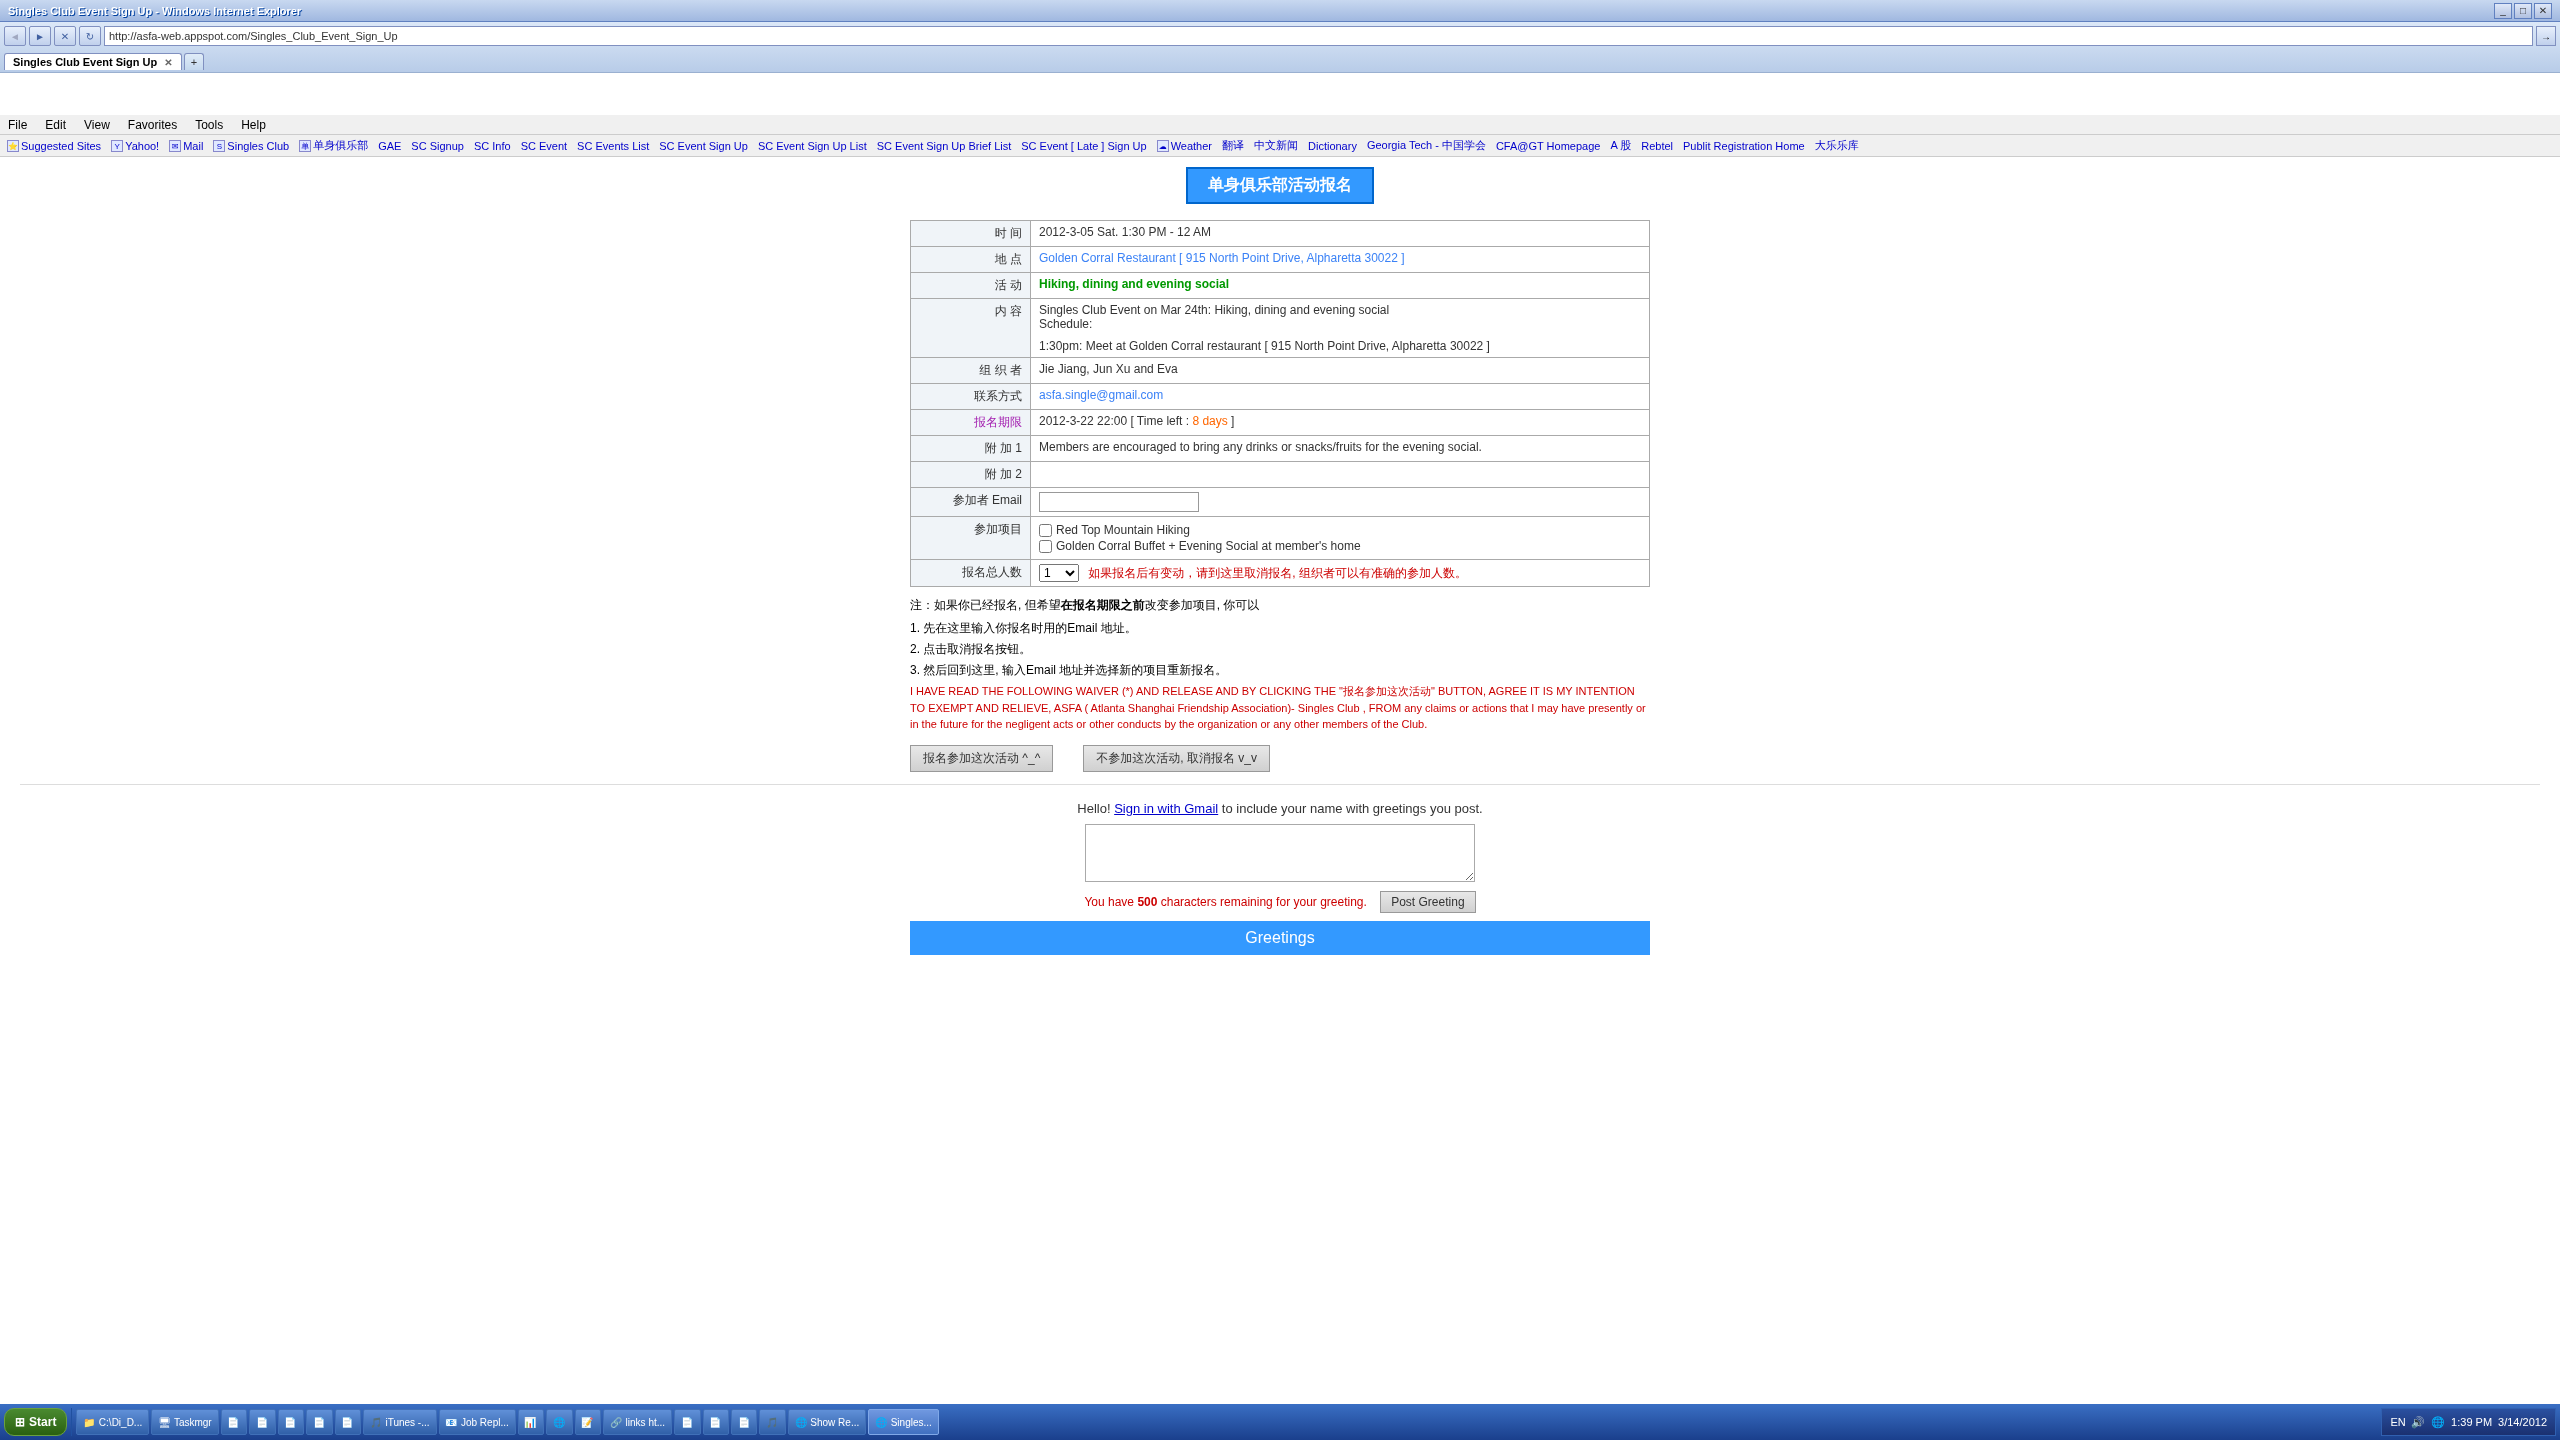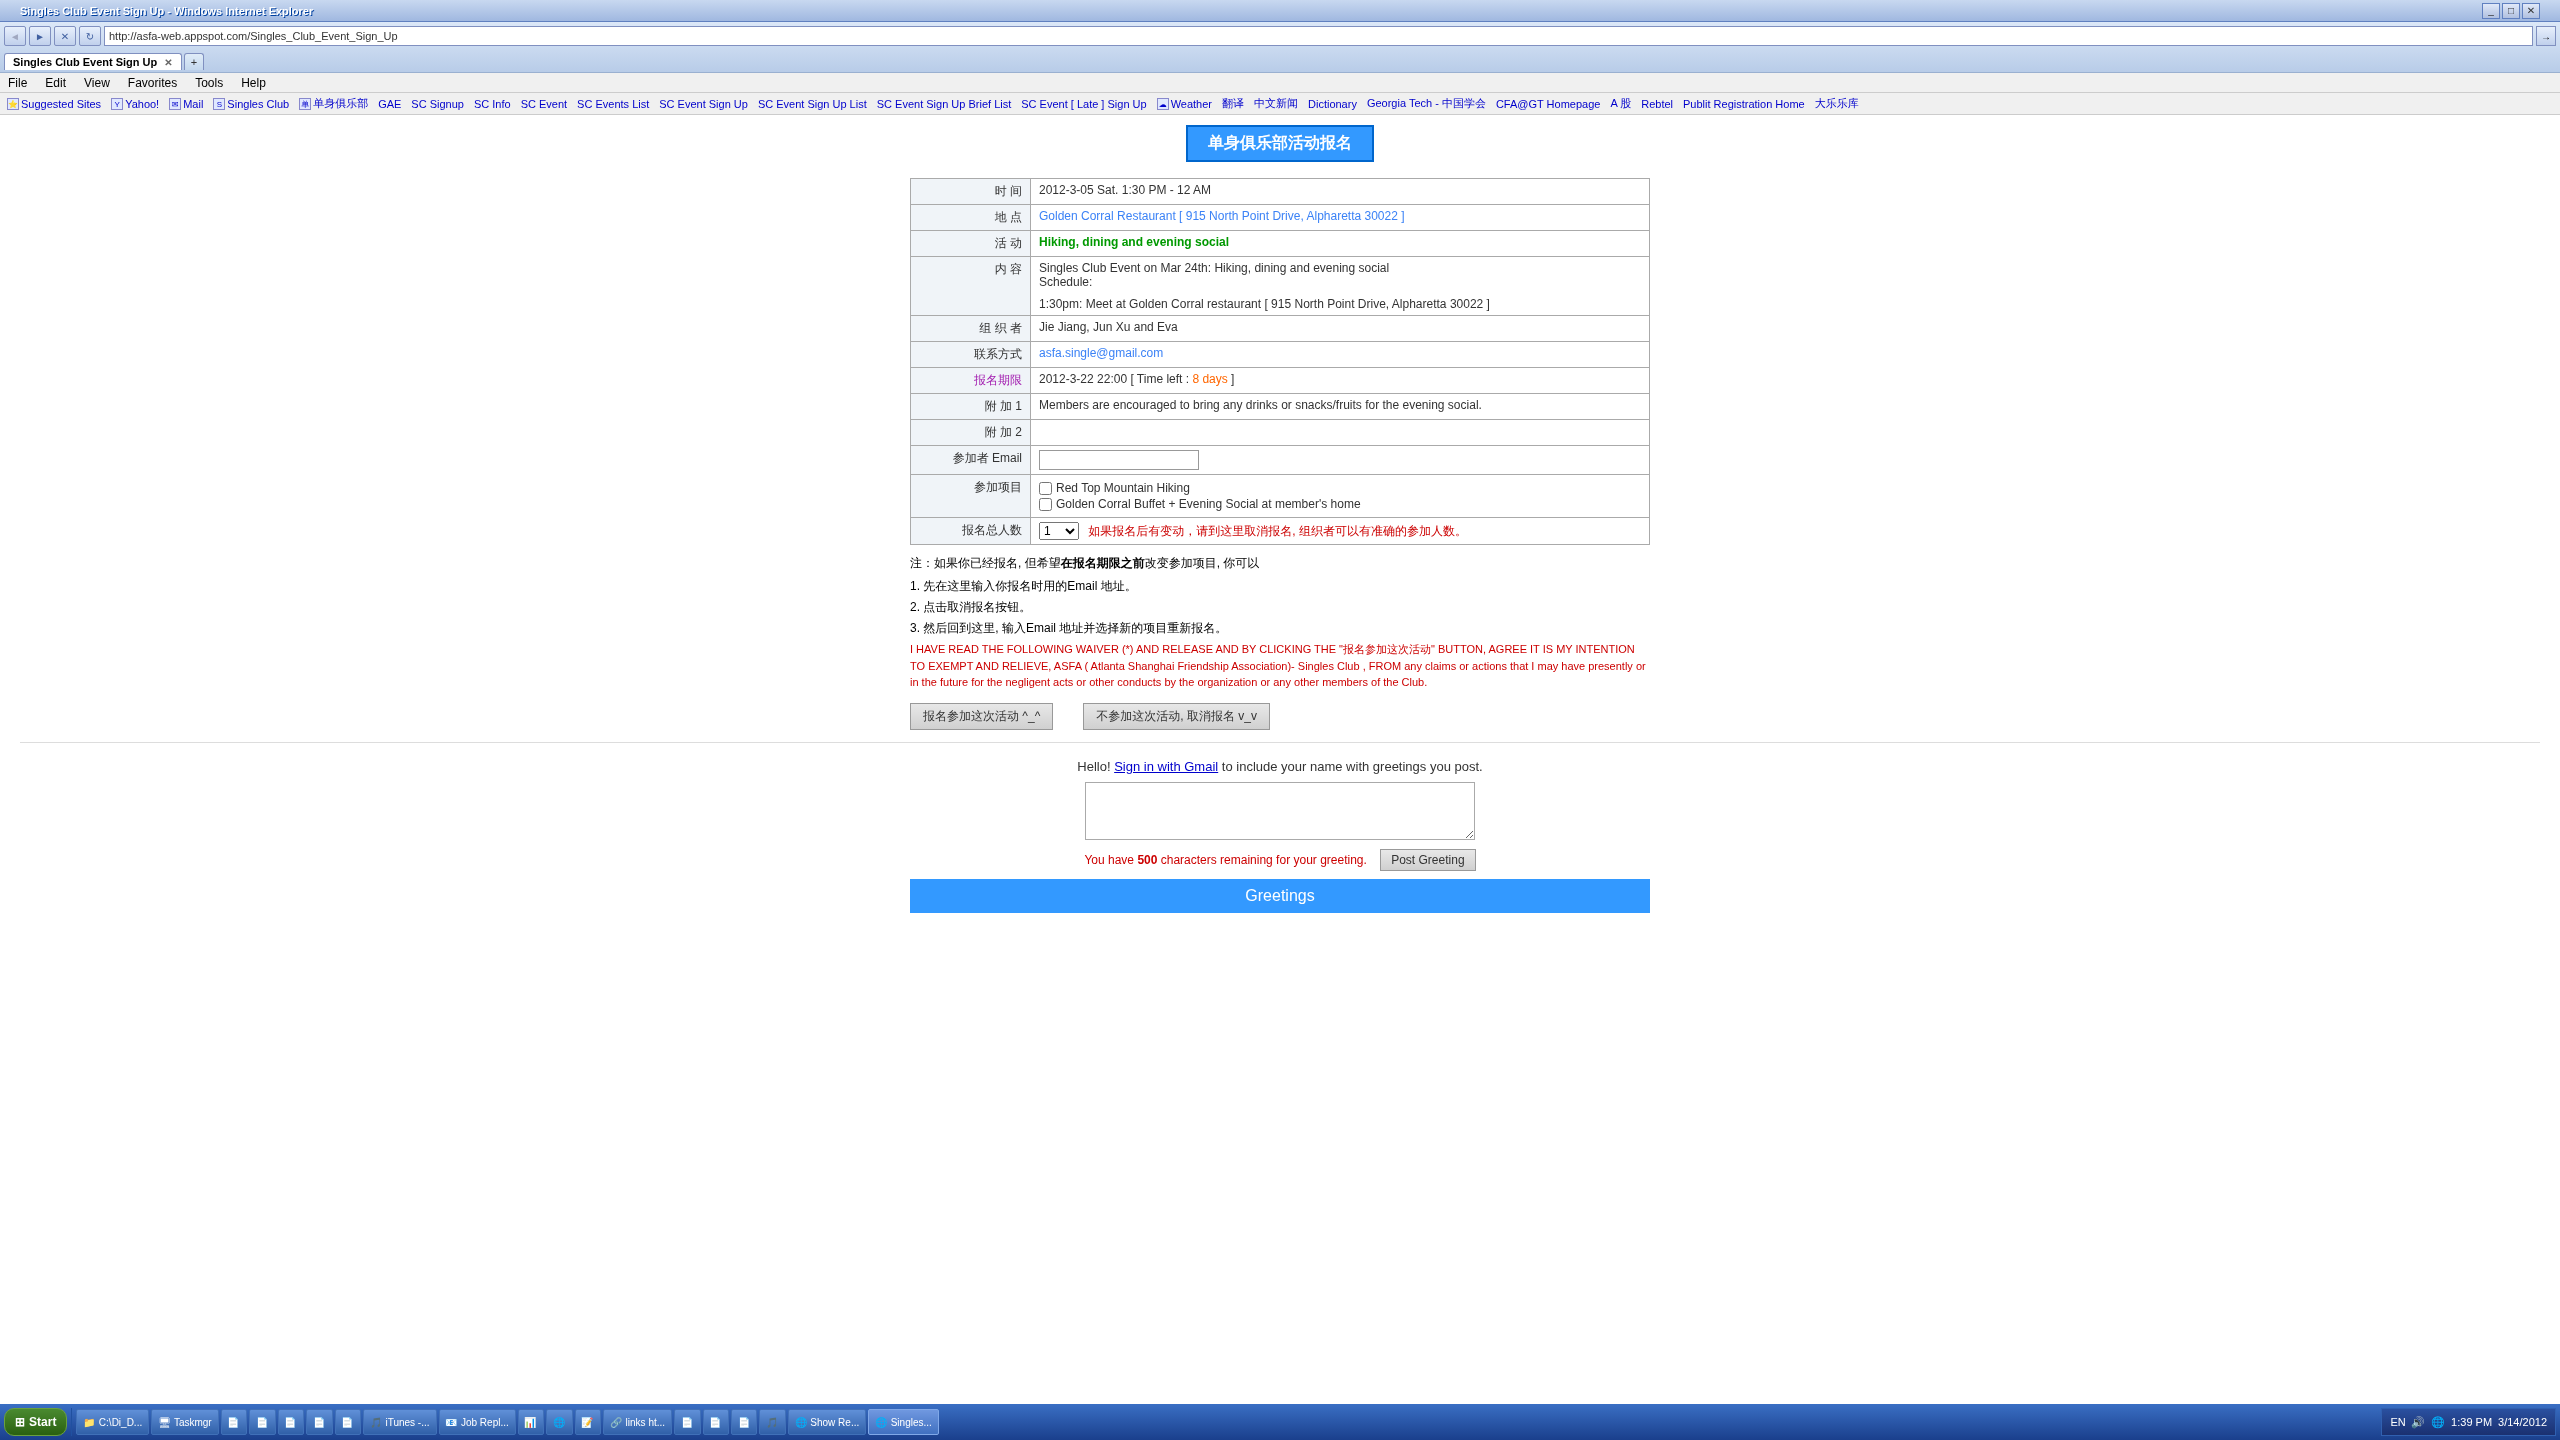--- a/index.html
+++ b/index.html
@@ -10,21 +10,21 @@
       overflow-x: hidden;
     }
 
     
     .title-bar {
       background: linear-gradient(to bottom, #c8d8f0, #a0b8e0);
       height: 22px;
       display: flex;
       align-items: center;
       justify-content: space-between;
-      padding: 0 20px;
+      padding: 0 8px;
       border-bottom: 1px solid #6080c0;
     }
     .title-bar-text {
       font-size: 11px;
       font-weight: bold;
       color: #fff;
       text-shadow: 1px 1px #0040a0;
     }
     .title-bar-buttons {
       display: flex;
@@ -115,20 +115,21 @@
 
     
     .menu-bar {
       background: #f0f0f0;
       border-bottom: 1px solid #ccc;
       display: flex;
       padding: 2px 4px;
       gap: 10px;
       height: 20px;
       align-items: center;
+      margin-top: 42px;
     }
     .menu-item {
       font-size: 12px;
       color: #000;
       cursor: pointer;
       padding: 0 4px;
     }
 
     
     .bookmarks-bar {

